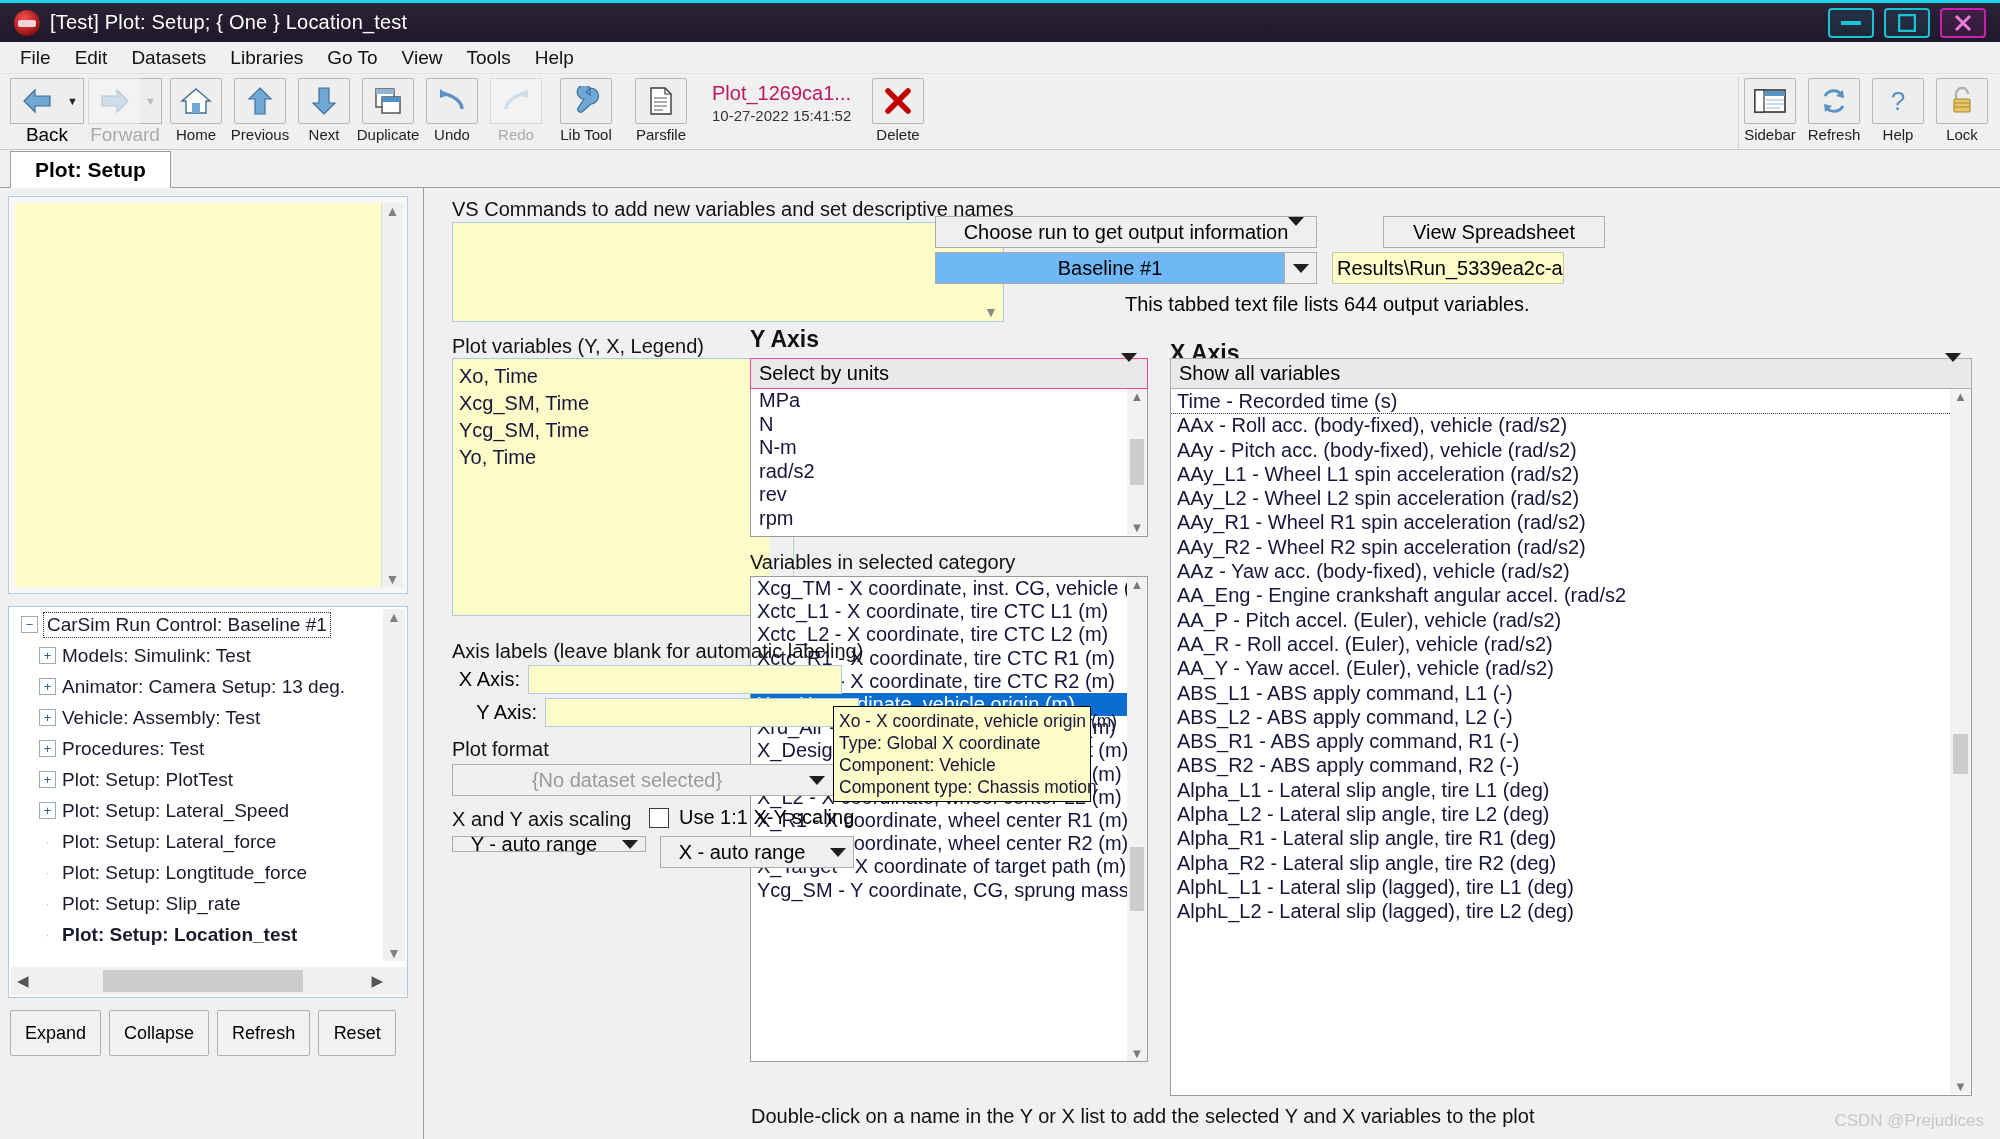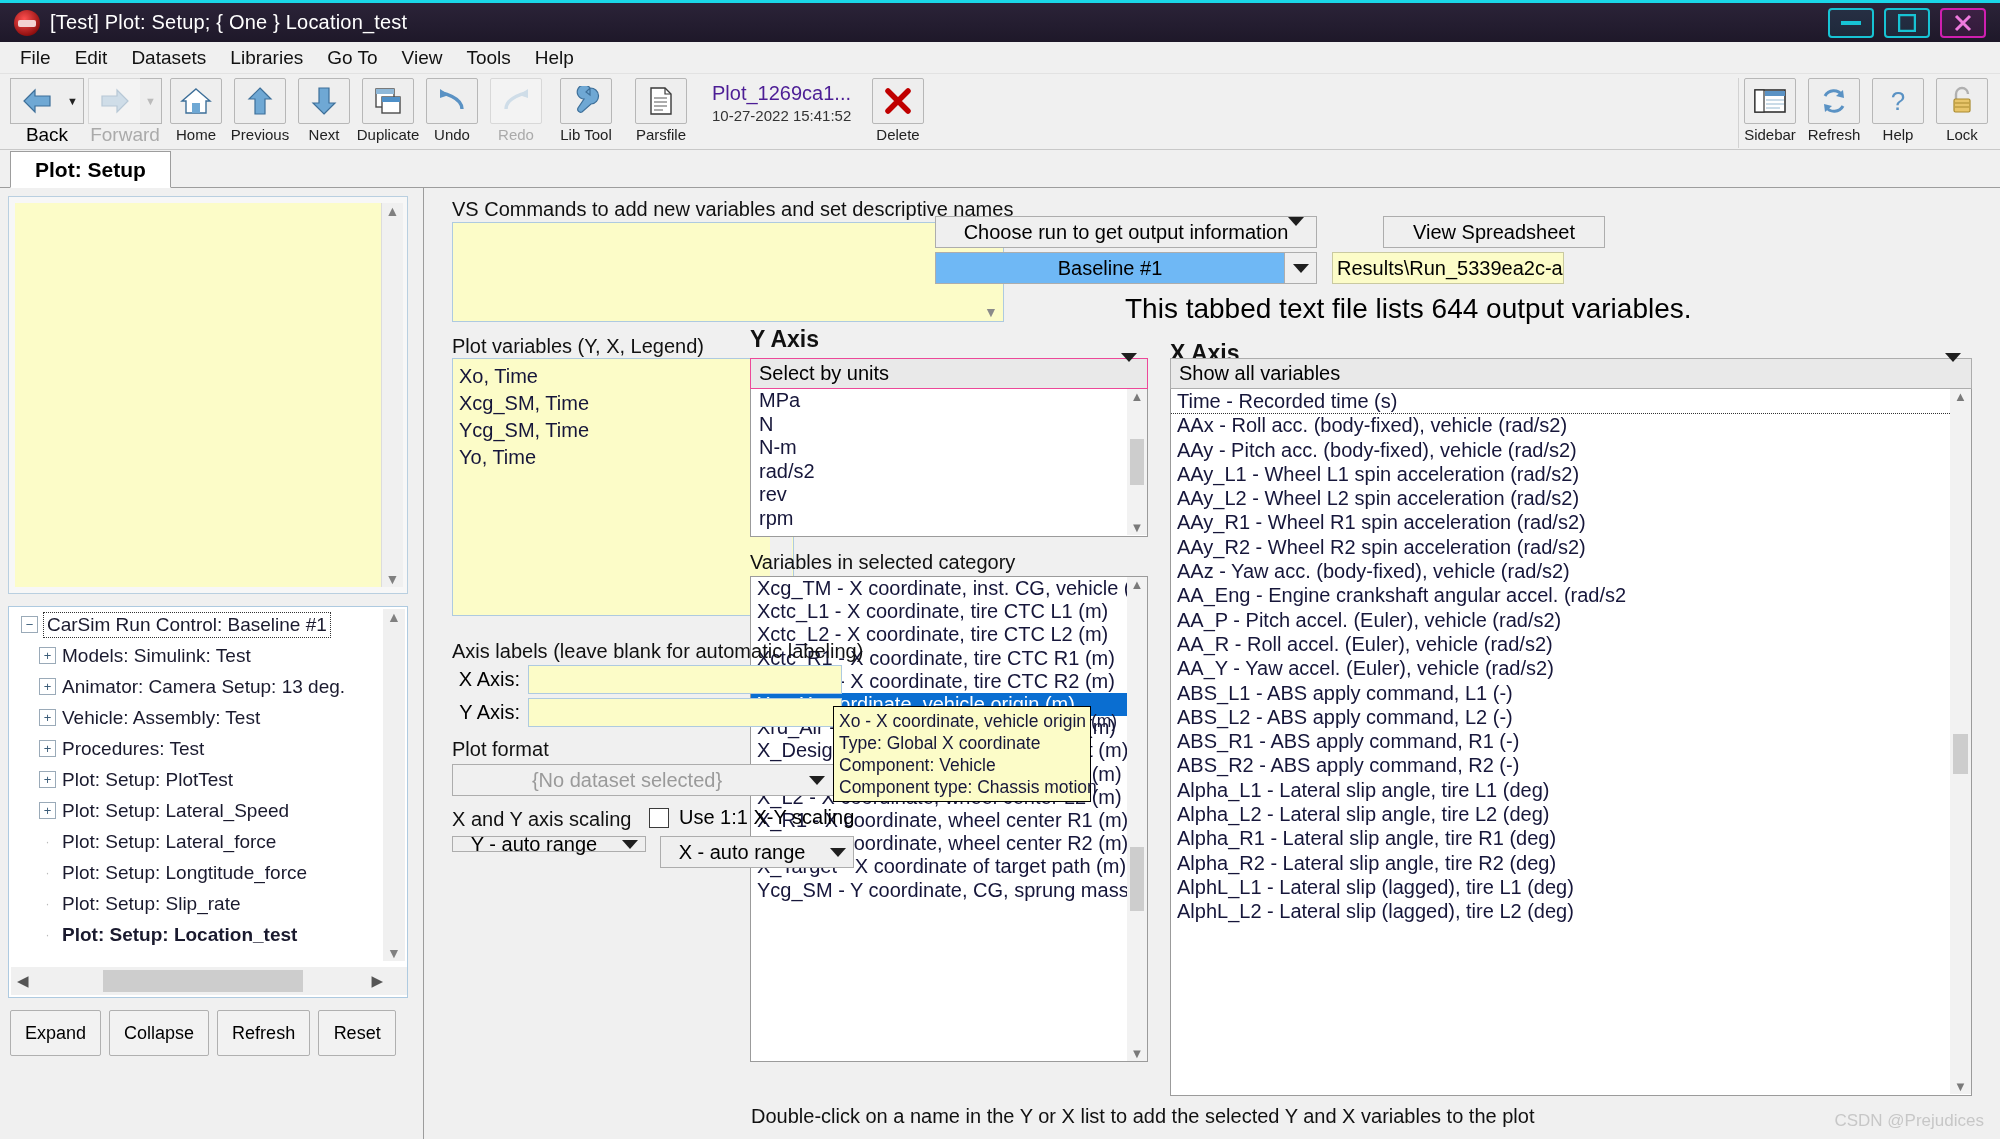--- a/index.html
+++ b/index.html
@@ -70,21 +70,21 @@
   }
   .tbbtn .lbl { font-size:15px; color:#222; margin-top:2px; white-space:nowrap; }
   .tbbtn.disabled .lbl { color:#aaa; }
   .arrow-split { width:22px; height:46px; border:1px solid #b7b7b7; border-left:none;
     background:#eeeeee; display:flex; align-items:center; justify-content:center;
     font-size:11px; color:#222; }
   .arrow-split.dim { color:#bbb; }
   svg { display:block; }
 
   #file-info { position:absolute; left:712px; top:8px; }
-  #file-name { font-size:20px; color:#4c1d95; }
+  #file-name { font-size:20px; color:#be185d; }
   #file-date { font-size:15px; color:#333; margin-top:2px; }
 
   #toolbar-right { position:absolute; right:6px; top:4px; display:flex; }
   #tb-divider { position:absolute; left:0; top:0; width:1px; height:70px; background:#d2d2d2; }
 
   
   #tabstrip {
     position:absolute; left:0; top:150px; width:2000px; height:38px;
     background:#f0f0f0; border-bottom:1px solid #9d9d9d;
   }
@@ -182,21 +182,21 @@
   #view-spreadsheet {
     position:absolute; left:958px; top:28px; width:222px; height:32px;
     border:1px solid #adadad; background:#efefef;
     display:flex; align-items:center; justify-content:center; font-size:20px;
   }
   #results-path {
     position:absolute; left:907px; top:64px; width:232px; height:32px;
     border:1px solid #c9c9a0; background:#fcfcc8; overflow:hidden;
     display:flex; align-items:center; padding-left:4px; font-size:20px; white-space:nowrap;
   }
-  #tabbed-note { position:absolute; left:700px; top:105px; font-size:28px; }
+  #tabbed-note { position:absolute; left:700px; top:105px; font-size:20px; }
 
   
   #pv-label { position:absolute; left:27px; top:147px; }
   #pv-box {
     position:absolute; left:27px; top:170px; width:342px; height:258px;
     border:1px solid #aecae0; background:#fcfcc8; padding:4px 6px;
   }
   .pv-item { font-size:20px; line-height:27px; color:#16163a; }
   #pv-scroll { position:absolute; right:1px; top:1px; width:22px; height:254px;
     background:#f0f0f0; color:#8a8a8a; font-size:14px;
@@ -258,21 +258,21 @@
     background:#f2f2f2; color:#7a7a7a; font-size:13px;
     display:flex; flex-direction:column; justify-content:space-between; align-items:center; }
   #x-varscroll .thumb { background:#cdcdcd; width:15px; height:40px; margin-top:24px; }
 
   
   #al-label { position:absolute; left:27px; top:452px; }
   .al-row { position:absolute; display:flex; align-items:center; }
   .al-name { width:68px; font-size:20px; text-align:right; margin-right:8px; }
   .al-field { width:314px; height:29px; border:1px solid #aecae0; background:#fcfcc8; }
   #al-x { left:27px; top:477px; }
-  #al-y { left:27px; top:510px; }
+  #al-y { left:44px; top:510px; }
 
   #pf-label { position:absolute; left:27px; top:550px; }
   #pf-combo {
     position:absolute; left:27px; top:576px; width:382px; height:32px;
     border:1px solid #adadad; background:#f0f0f0; display:flex; align-items:center;
   }
   #pf-combo .val { flex:1; text-align:center; color:#9a9a9a; font-size:20px; }
   #pf-combo .btn { width:32px; display:flex; align-items:center; justify-content:center; }
 
   #scale-label { position:absolute; left:27px; top:620px; }

